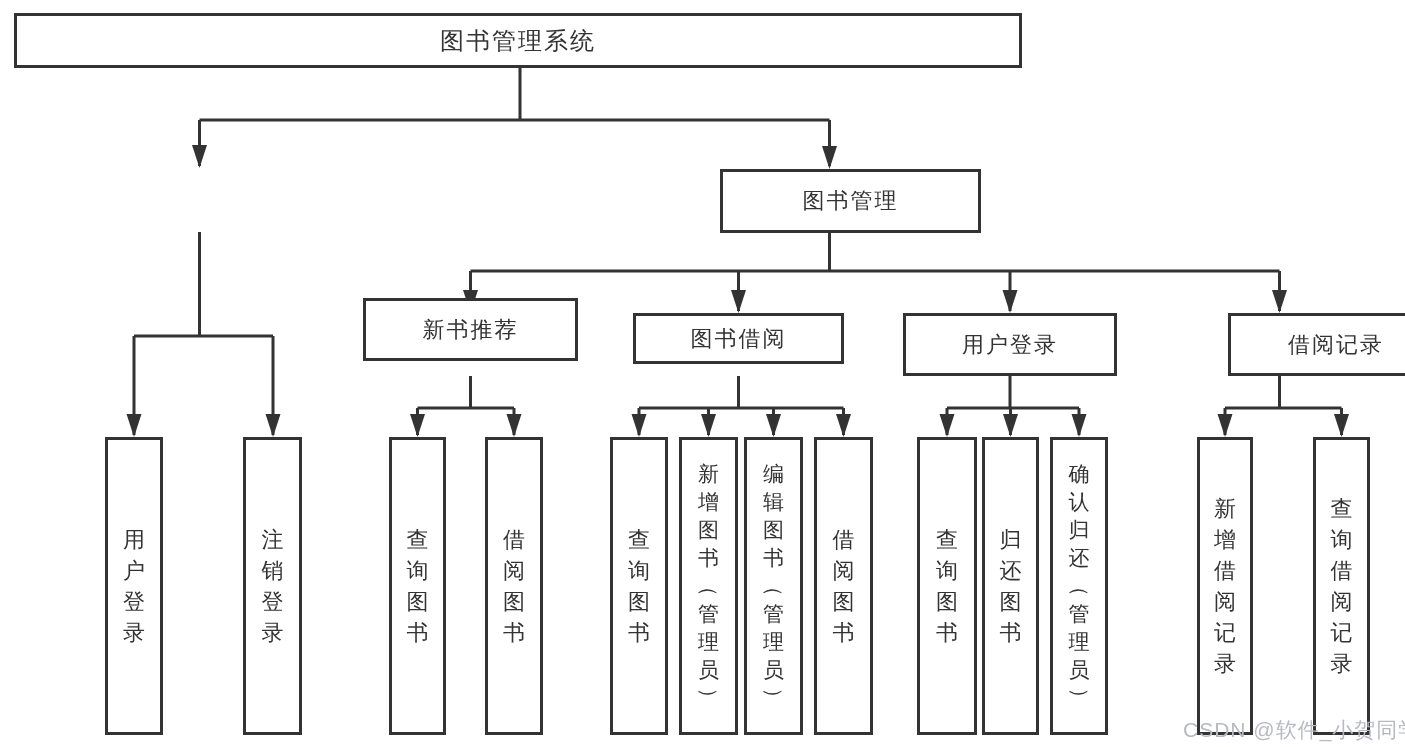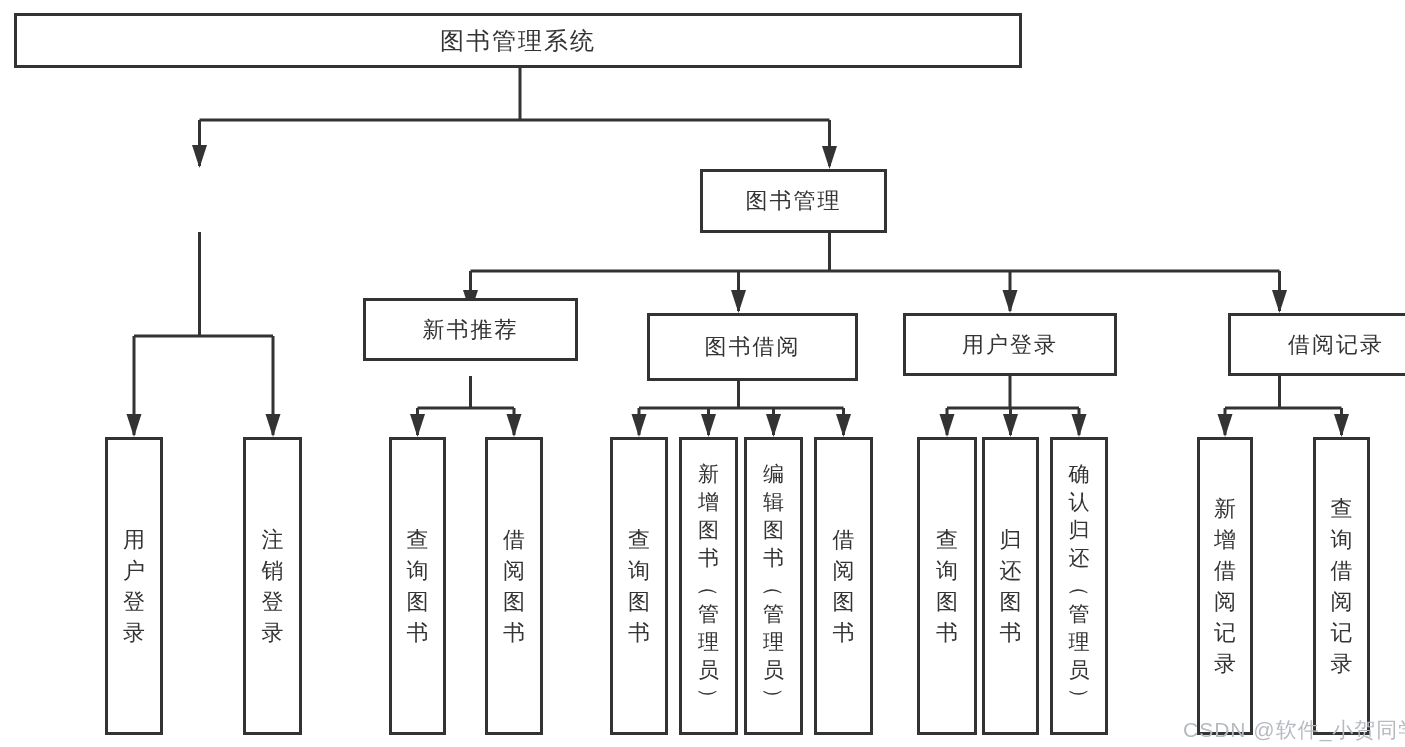--- a/index.html
+++ b/index.html
@@ -60,24 +60,24 @@
       <polygon points="939.5,414 954.5,414 947,437"></polygon>
       <polygon points="1003,414 1018,414 1010.5,437"></polygon>
       <polygon points="1071.5,414 1086.5,414 1079,437"></polygon>
       <polygon points="1217.5,414 1232.5,414 1225,437"></polygon>
       <polygon points="1334,414 1349,414 1341.5,437"></polygon>
     </g>
   </svg>
 
   <div class="hbox root" style="left:14px;top:13px;width:1008px;height:55px;">图书管理系统</div>
 
-  <div class="hbox" style="left:700px;top:169px;width:187px;height:64px;">图书管理</div>
+  <div class="hbox" style="left:720px;top:169px;width:261px;height:64px;">图书管理</div>
 
   <div class="hbox" style="left:363px;top:298px;width:215px;height:63px;">新书推荐</div>
-  <div class="hbox" style="left:633px;top:313px;width:211px;height:68px;margin-left:14px;">图书借阅</div>
+  <div class="hbox" style="left:633px;top:313px;width:211px;height:51px;">图书借阅</div>
   <div class="hbox" style="left:903px;top:313px;width:214px;height:63px;">用户登录</div>
   <div class="hbox" style="left:1228px;top:313px;width:216px;height:63px;">借阅记录</div>
 
   <div class="vbox" style="left:105px;width:58px;">
       <span class="vchar">用</span>
       <span class="vchar">户</span>
       <span class="vchar">登</span>
       <span class="vchar">录</span>
     </div>
   <div class="vbox" style="left:243px;width:59px;">

